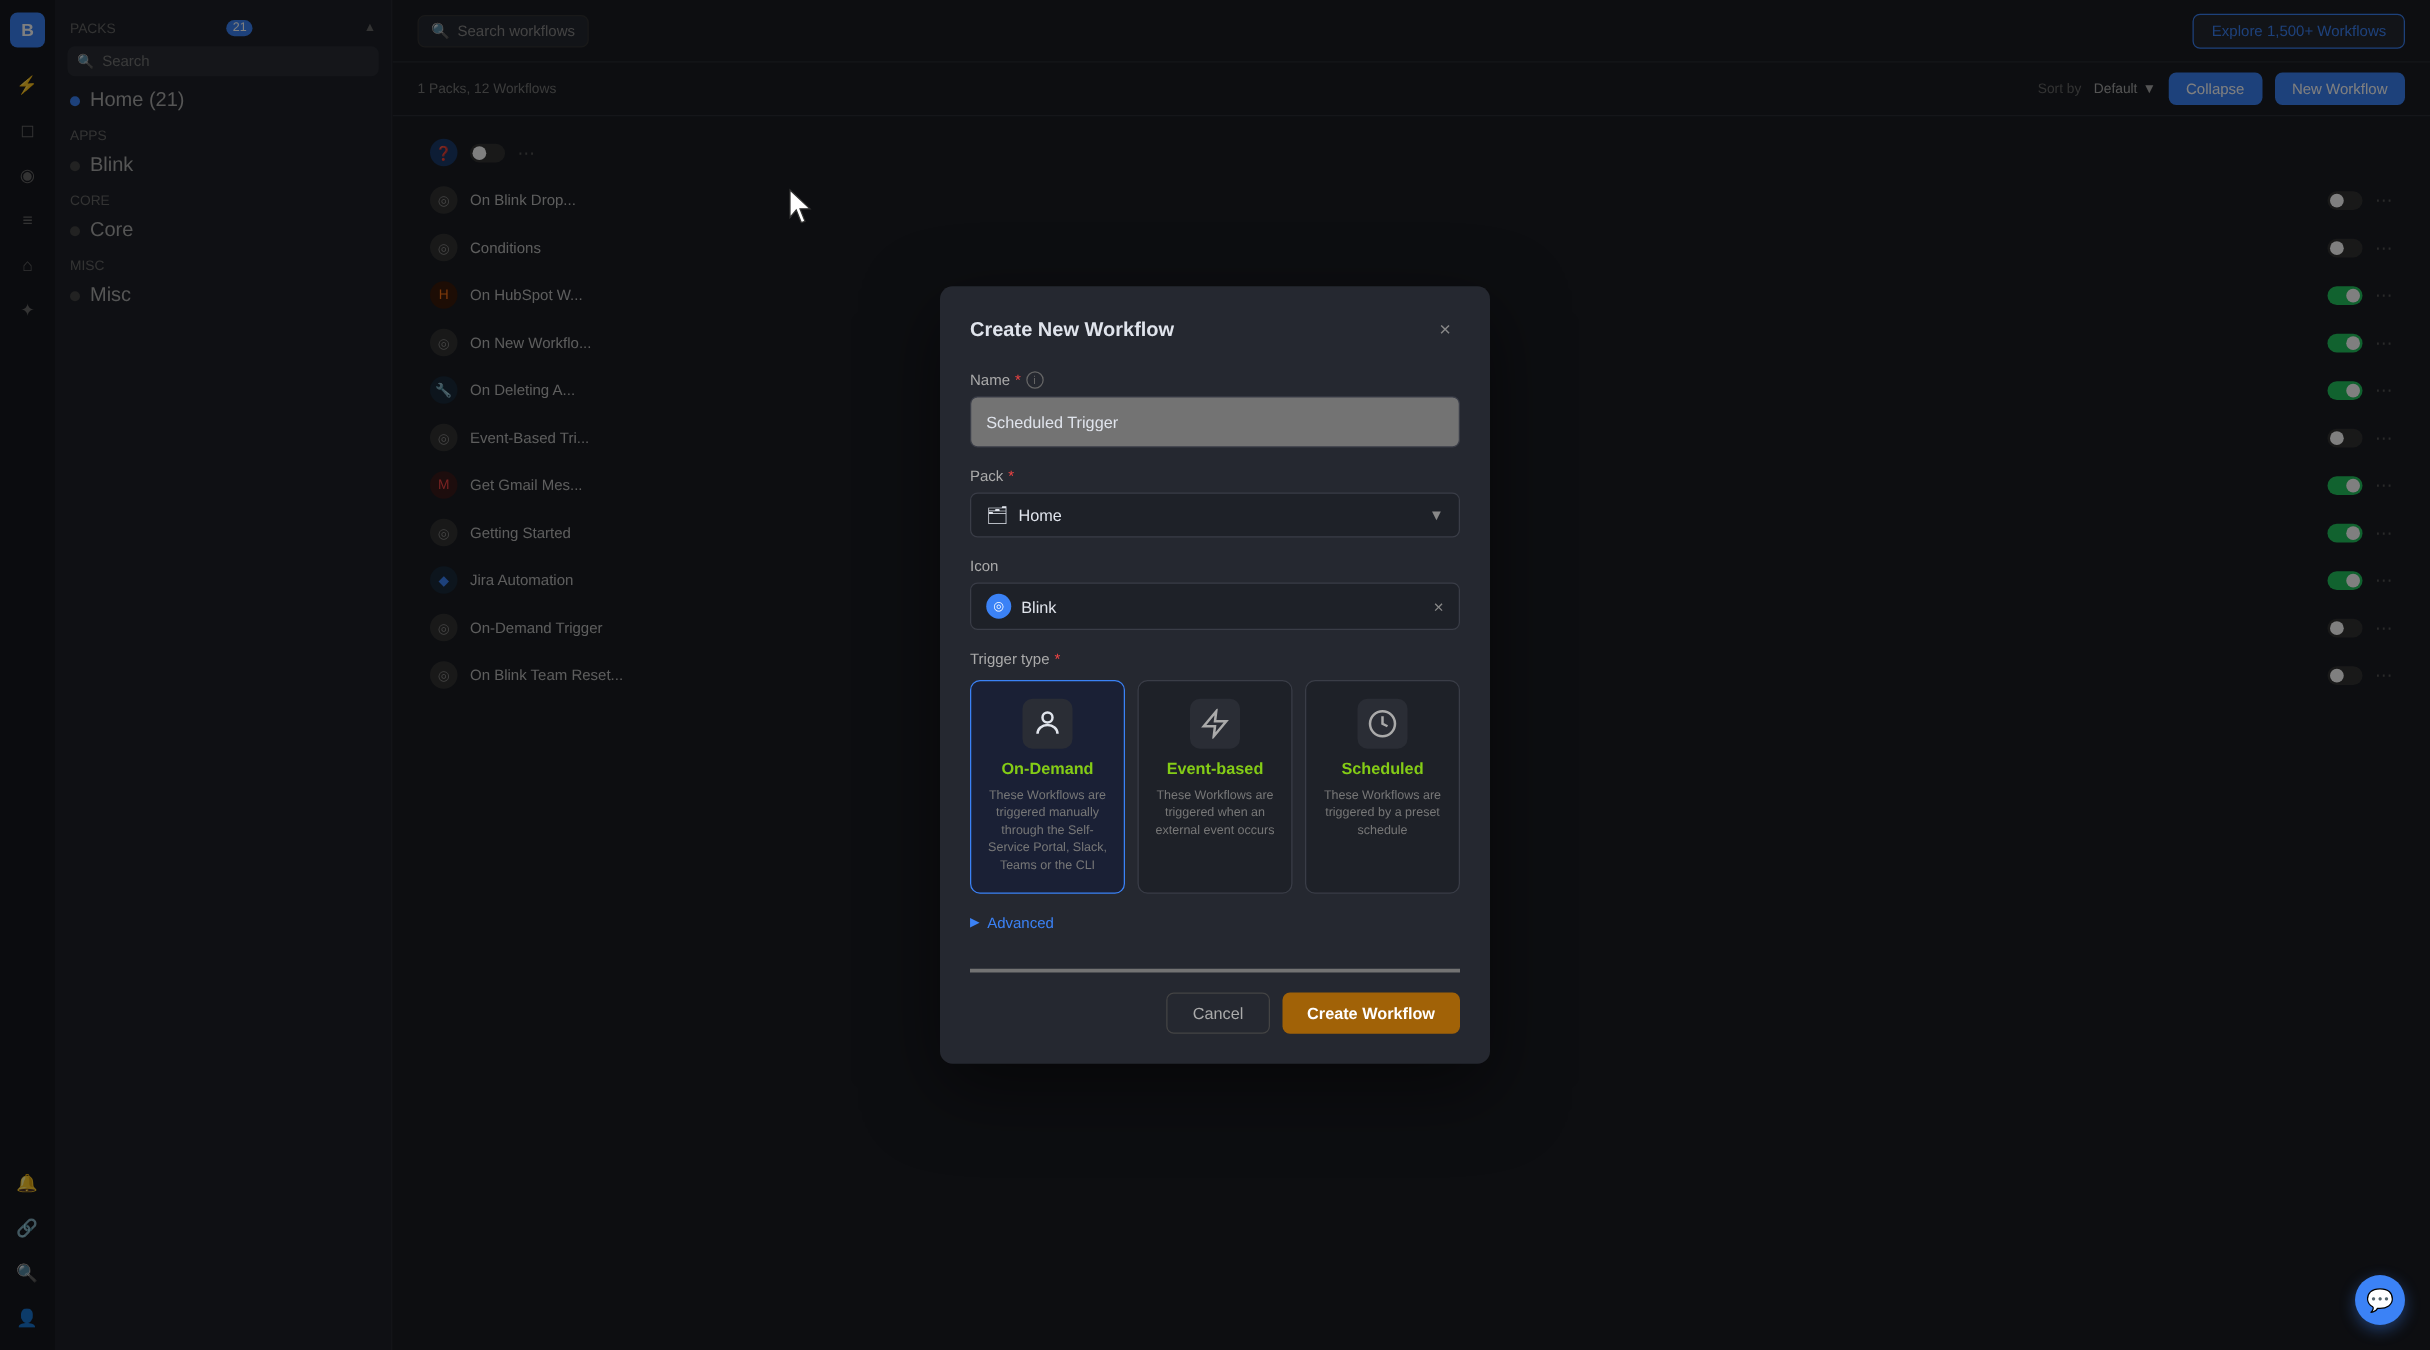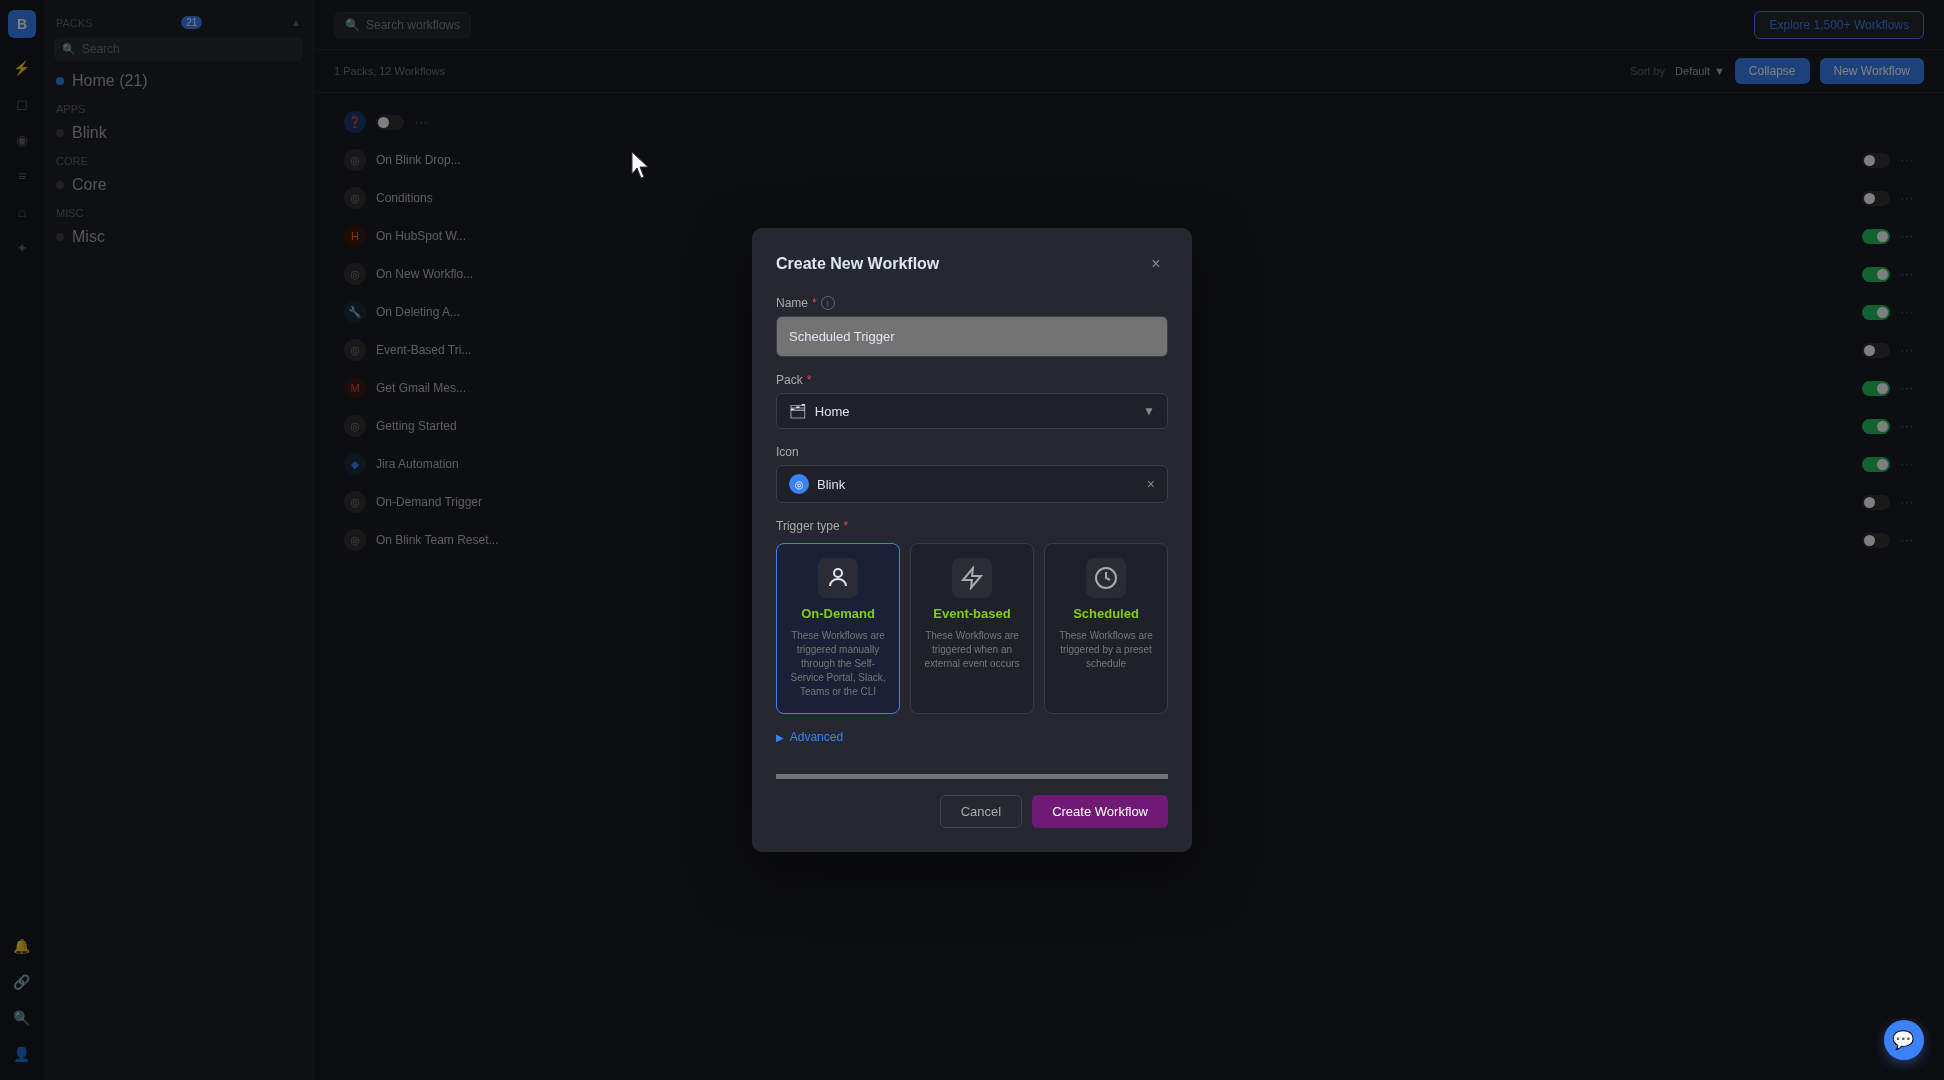--- a/index.html
+++ b/index.html
@@ -346,40 +346,40 @@
       font-size: 12px;
       cursor: pointer;
     }
     .chevron-right { font-size: 10px; }
 
     
     .modal-footer {
       display: flex; justify-content: flex-end; gap: 10px;
       margin-top: 30px;
       padding-top: 16px;
-      border-top: 5px solid #737373;
+      border-top: 3px solid #737373;
     }
     .btn-cancel {
       background: transparent;
       border: 1px solid #444;
       color: #aaa;
       border-radius: 6px;
       padding: 8px 20px;
       font-size: 13px;
       cursor: pointer;
     }
     .btn-create {
-      background: #701a75;
+      background: #a16207;
       border: none;
       color: #fff;
       border-radius: 6px;
       padding: 8px 20px;
       font-size: 13px;
       cursor: pointer;
-      font-weight: 400;
+      font-weight: 700;
     }
 
     
     .cursor {
       position: absolute;
       width: 24px; height: 32px;
       pointer-events: none;
       z-index: 9999;
       left: 628px; top: 150px;
     }

